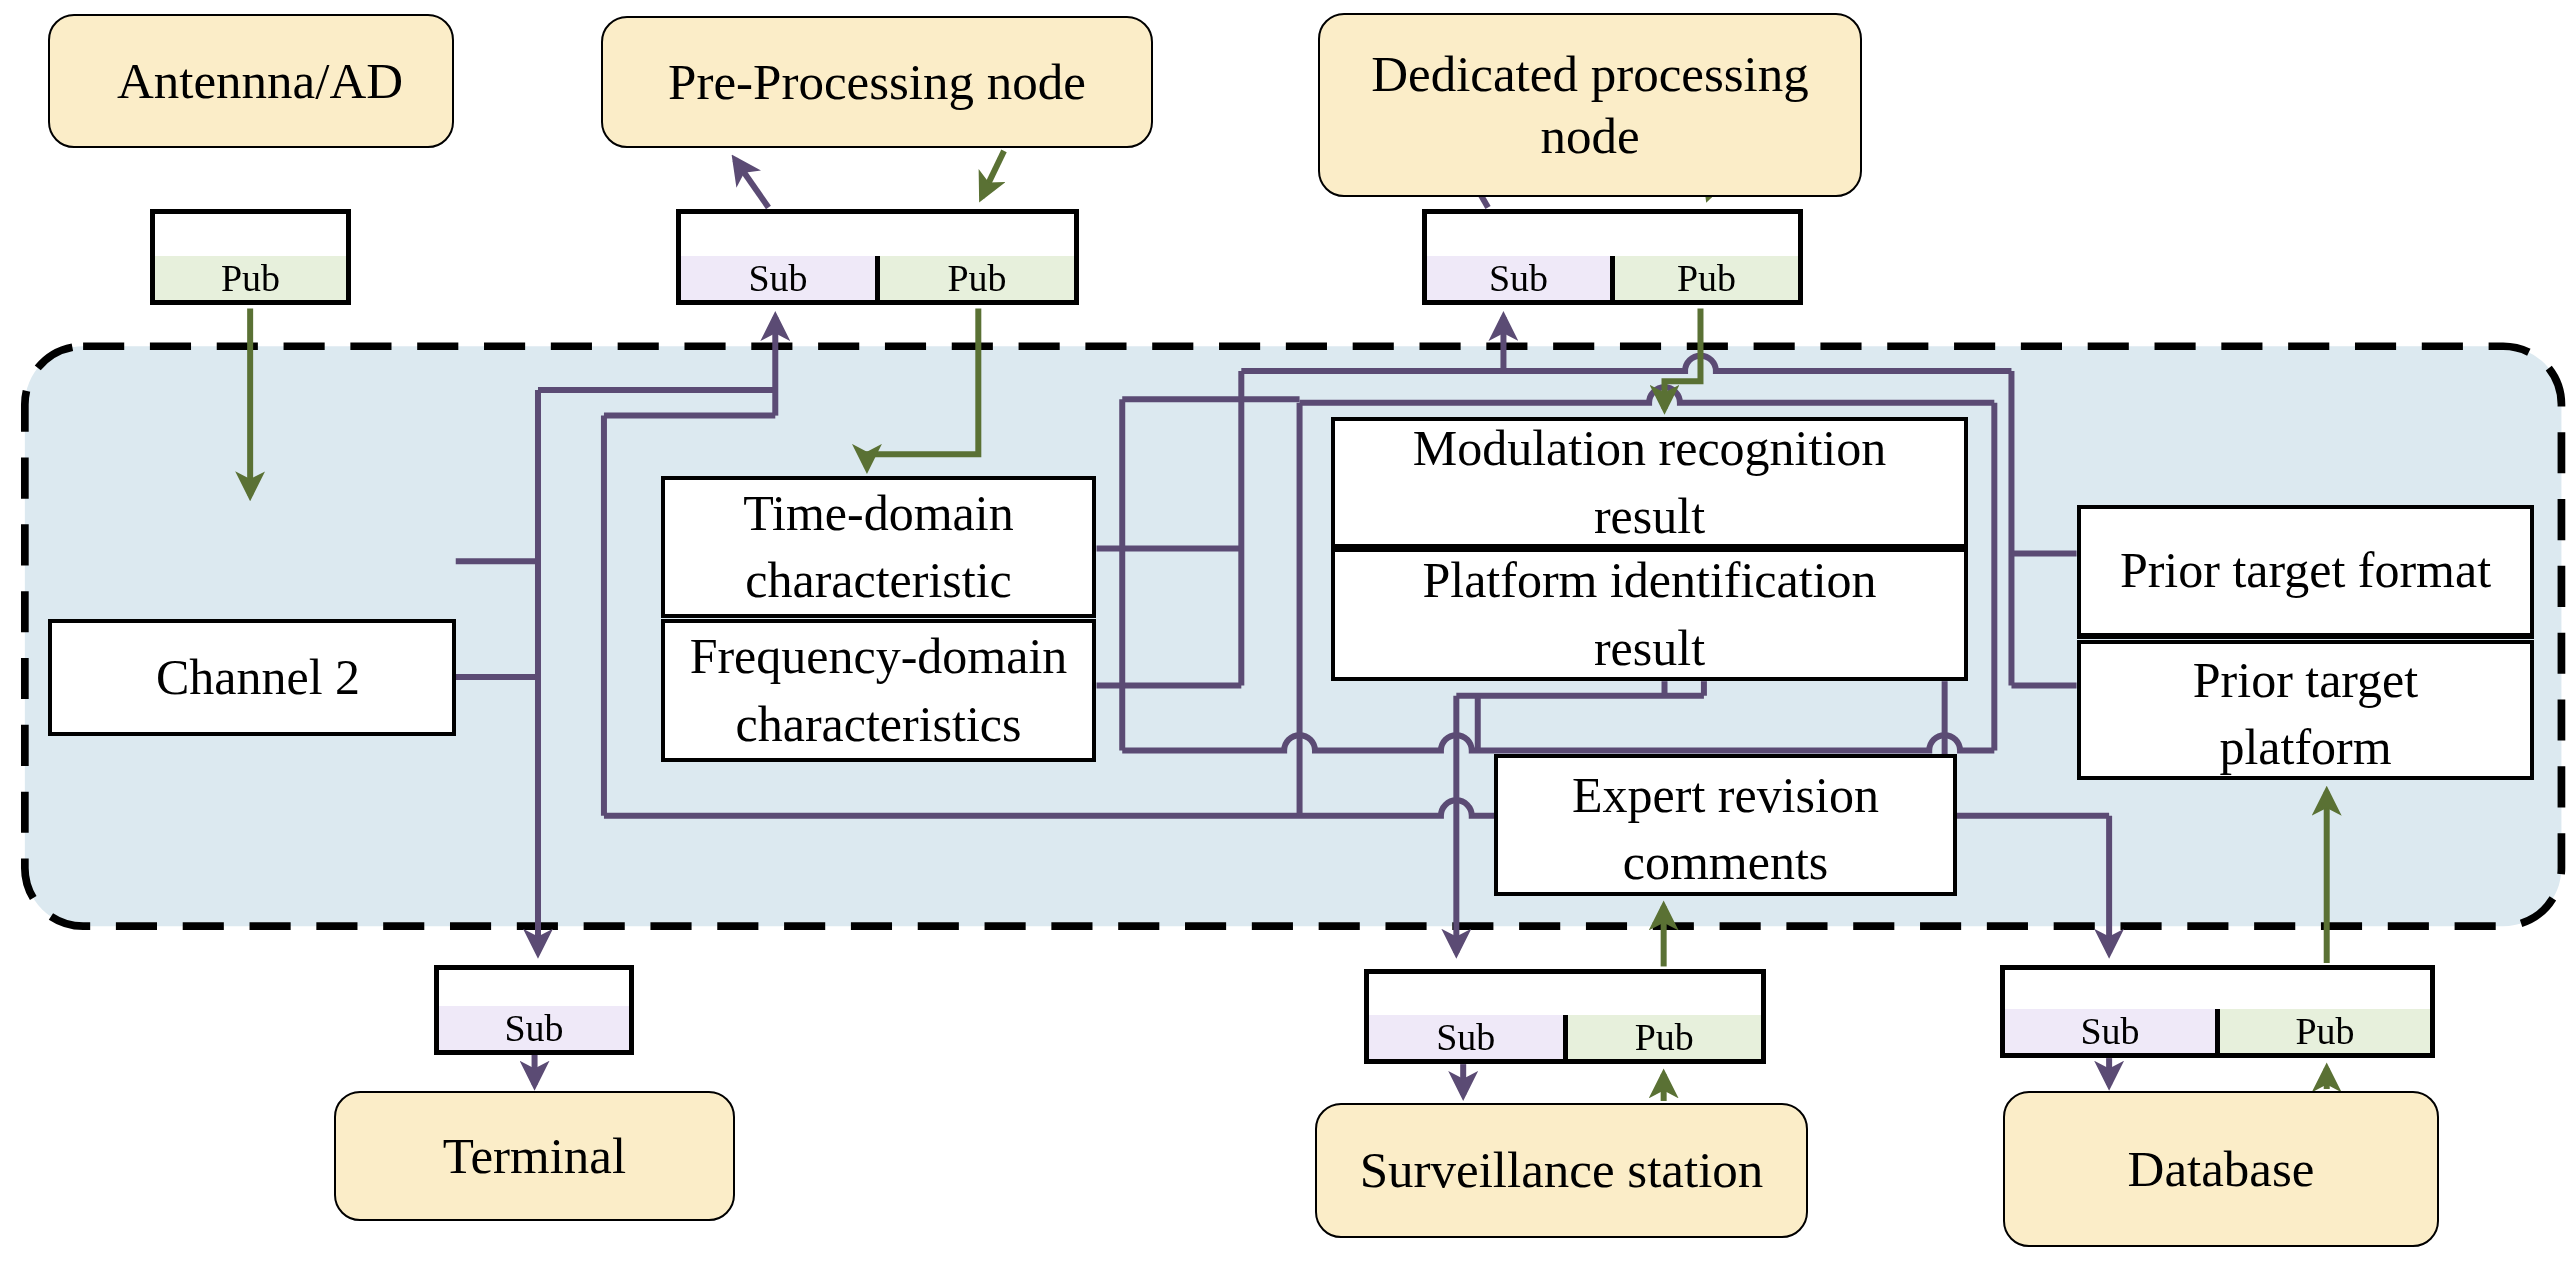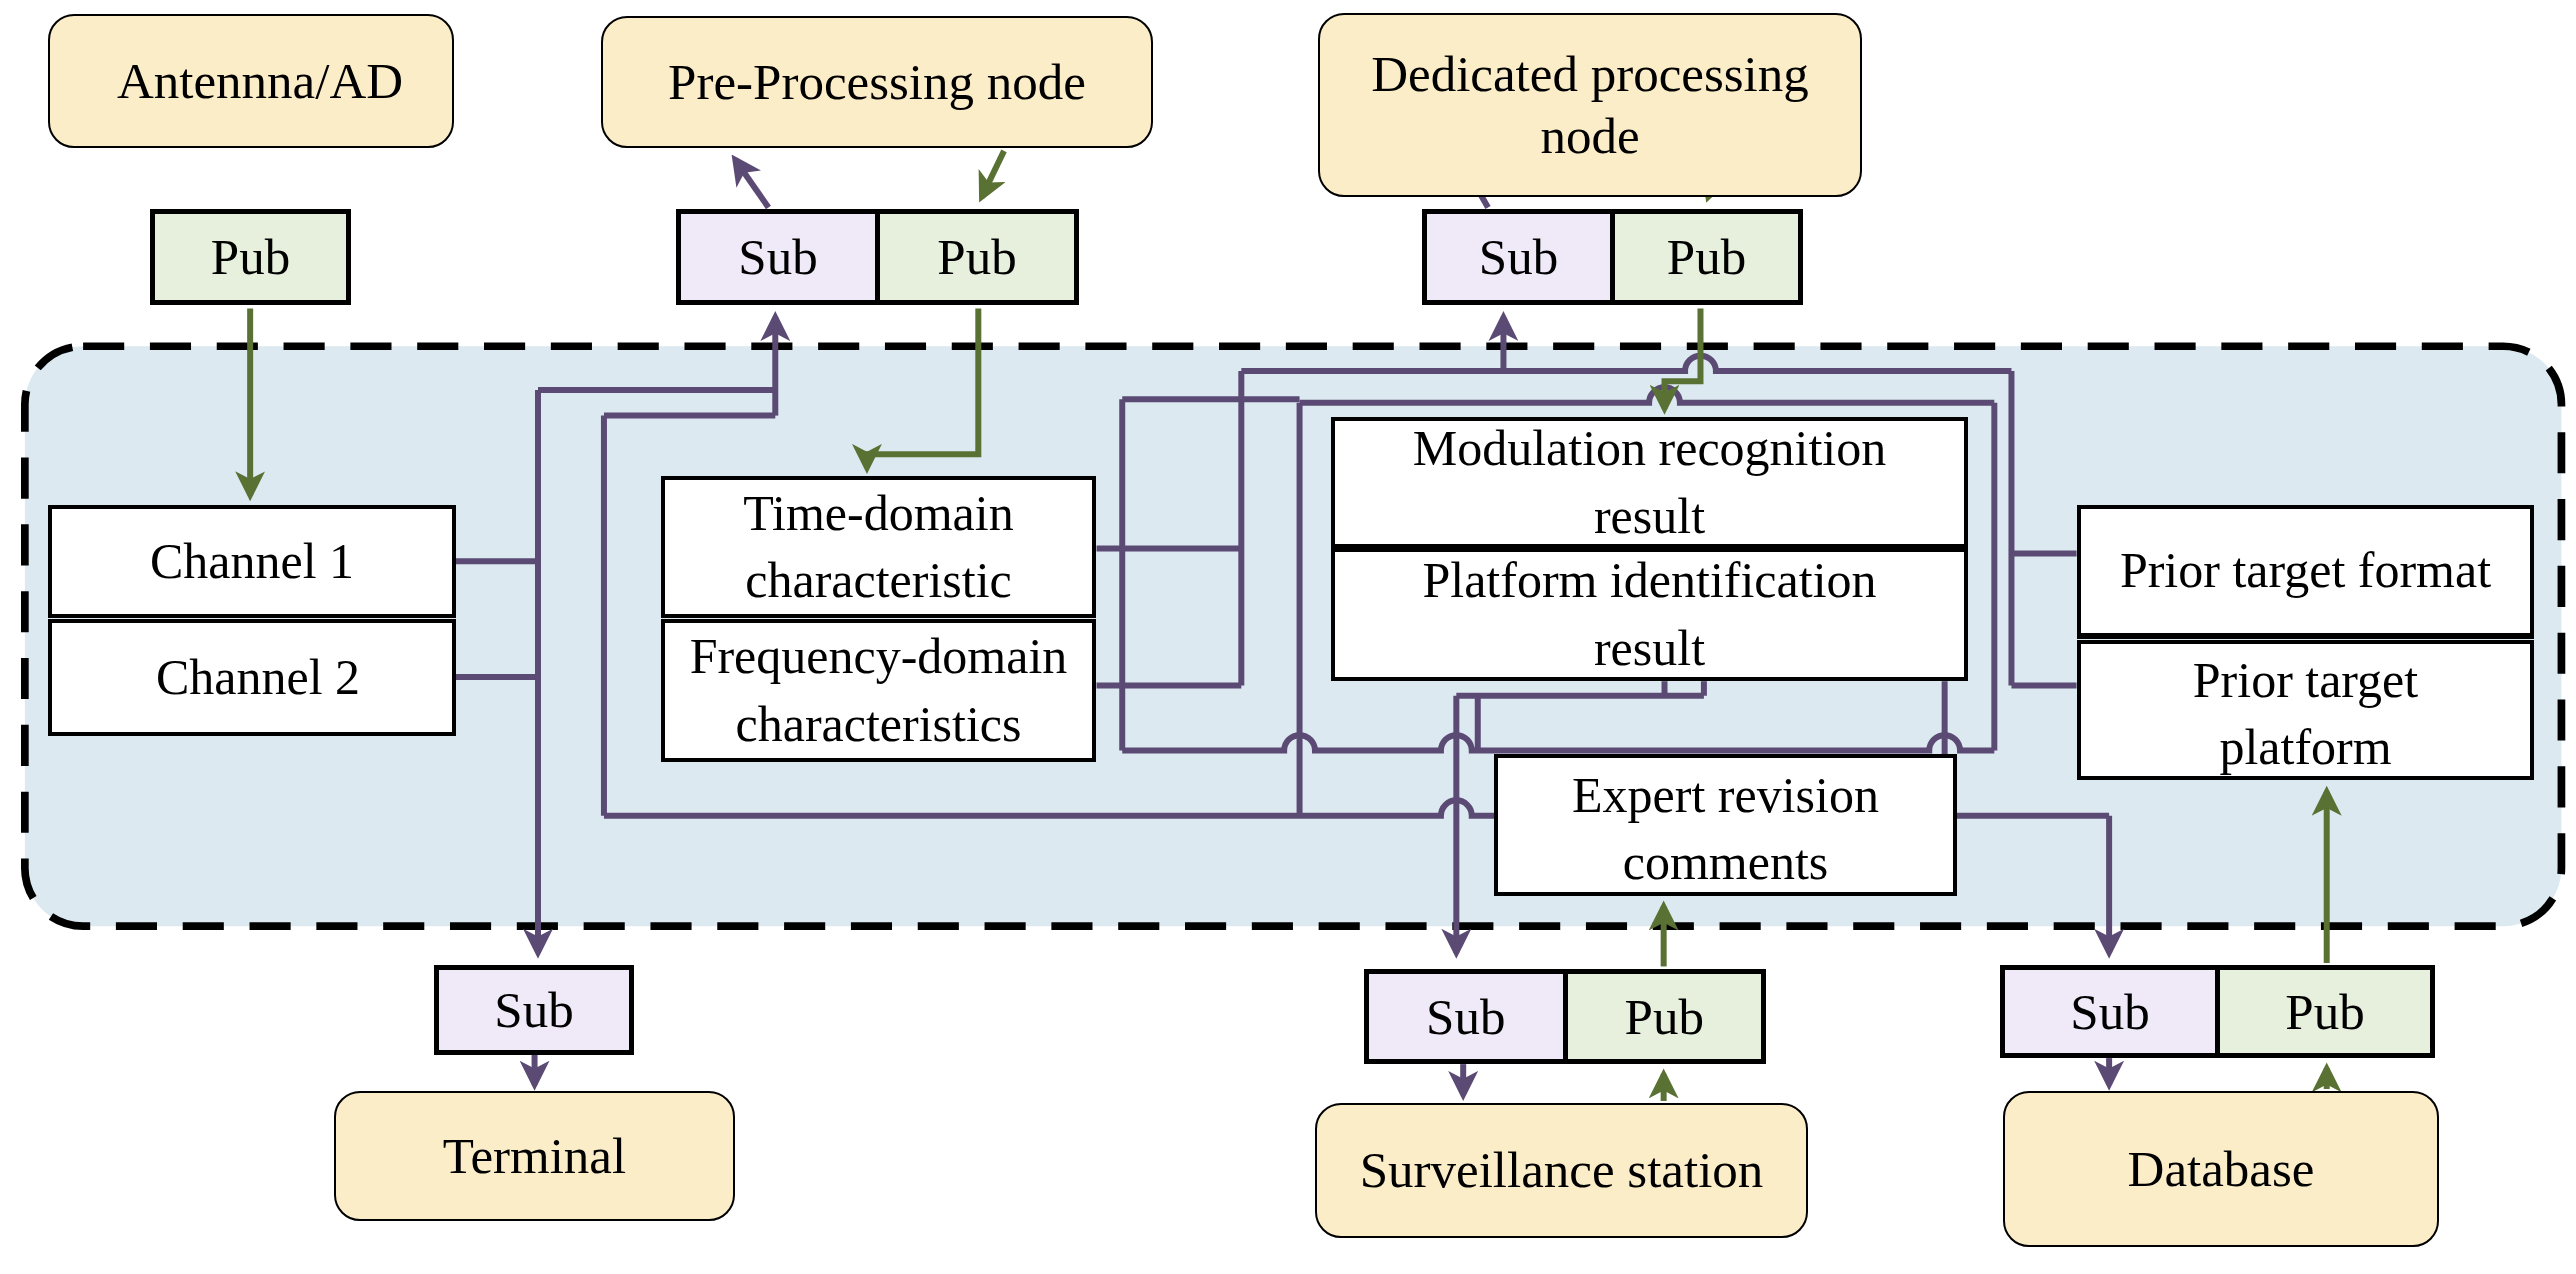--- a/index.html
+++ b/index.html
@@ -13,21 +13,21 @@
     font-family:"Liberation Serif","DejaVu Serif",serif;color:var(--ink);
     background:var(--paper);
   }
   #wires{position:absolute;left:0;top:0;z-index:0;}
   .box{position:absolute;z-index:2;display:flex;align-items:center;justify-content:center;
        text-align:center;box-sizing:border-box;}
   .node{background:var(--node-fill);border:2.6px solid var(--ink);border-radius:26px;
         font-size:51px;line-height:1.22;}
   .topic{background:var(--paper);border:4.3px solid var(--ink);font-size:50px;line-height:1.35;}
   .ports{position:absolute;z-index:2;display:flex;box-sizing:border-box;
-         border:5.1px solid var(--ink);font-size:51px;}
+         border:5.1px solid var(--ink);font-size:38px;align-items:flex-end;}
   .port{flex:1;display:flex;align-items:center;justify-content:center;box-sizing:border-box;}
   .port.sub{background:var(--sub-fill);}
   .port.pub{background:var(--pub-fill);}
   .port + .port{border-left:5.1px solid var(--ink);}
   .inner{display:inline-block;}
   .w-med{max-width:531px;}
   .w-sm{max-width:368px;margin-top:8px;}
   .w-node{max-width:514px;}
   .thickdiv{border-bottom-width:6.9px !important;}
 </style>
@@ -128,23 +128,20 @@
 
   <div class="ports" style="left:1422px;top:209px;width:381px;height:96px;">
     <div class="port sub">
       <span>Sub</span>
     </div>
     <div class="port pub">
       <span>Pub</span>
     </div>
   </div>
 
-  <div class="box topic" style="left:48px;top:505px;width:408px;height:113px;">
-    <span class="inner">Channel 1</span>
-  </div>
   <div class="box topic" style="left:48px;top:619px;width:408px;height:117px;padding-left:12px;">
     <span class="inner">Channel 2</span>
   </div>
 
   <div class="box topic" style="left:661px;top:476px;width:435px;height:142px;">
     <span class="inner">Time-domain characteristic</span>
   </div>
   <div class="box topic" style="left:661px;top:619px;width:435px;height:143px;">
     <span class="inner">Frequency-domain characteristics</span>
   </div>

